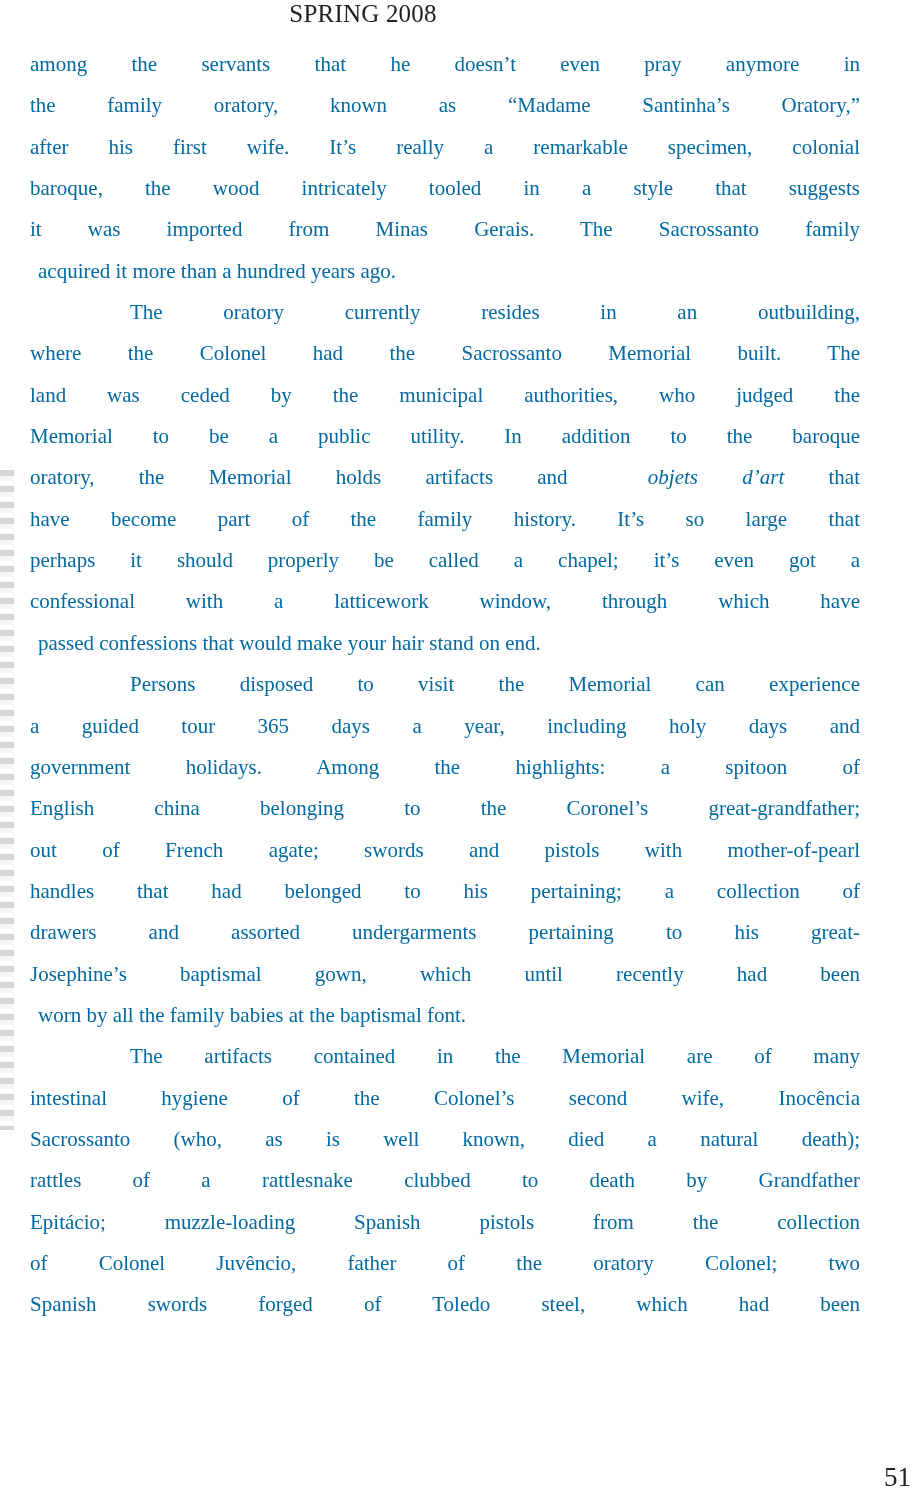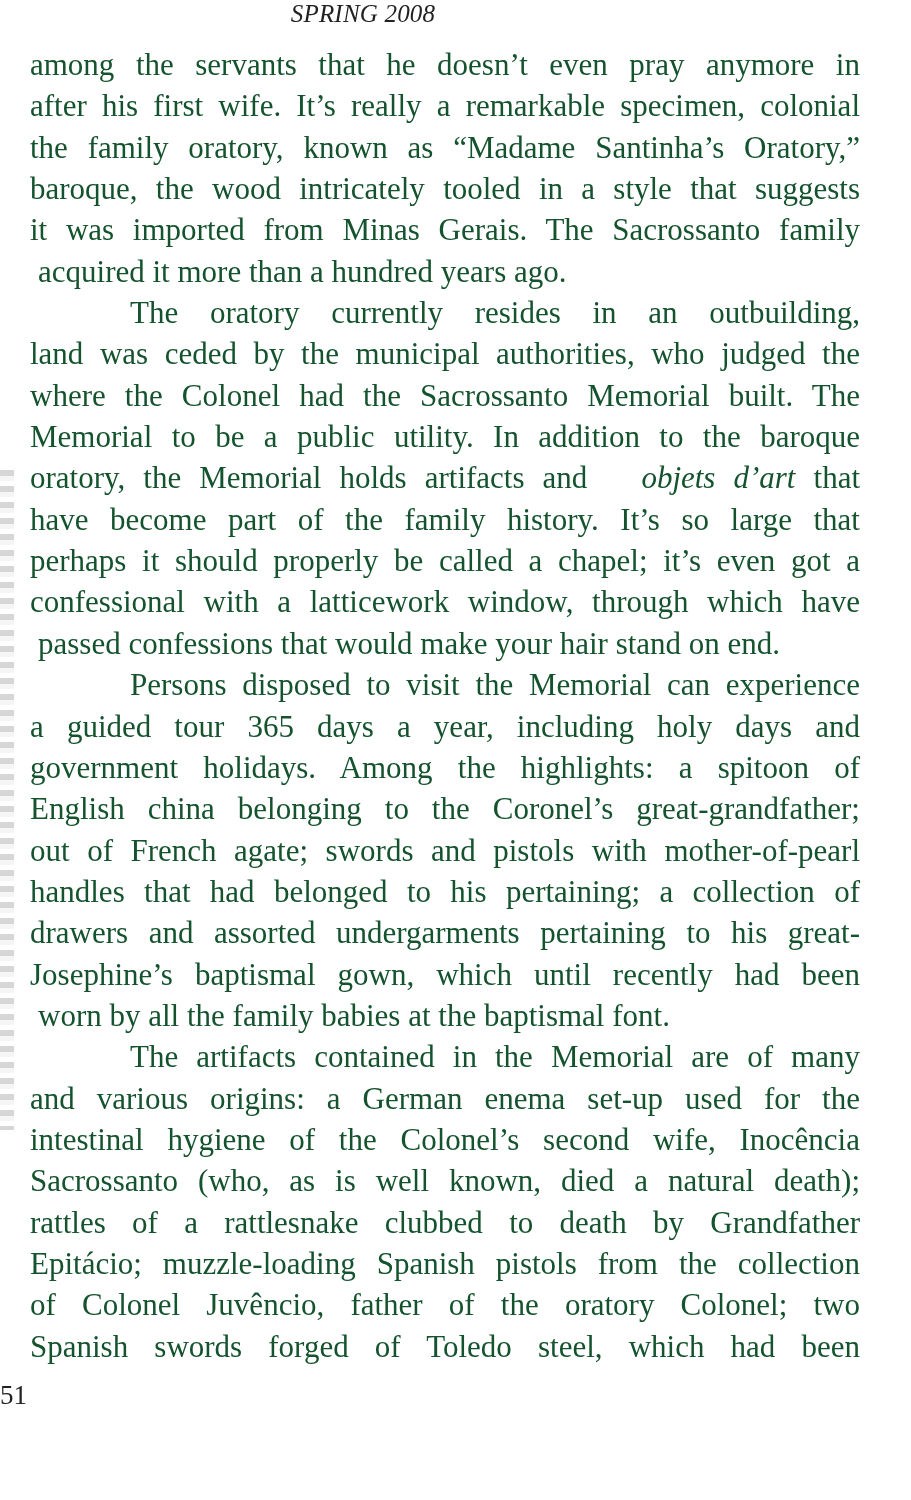--- a/index.html
+++ b/index.html
@@ -24,55 +24,54 @@
   .running-head {
     position: absolute;
     top: 0;
     left: 0;
     width: 726px;
     text-align: center;
     font-size: 25px;
     line-height: 28px;
     letter-spacing: 0.2px;
     color: #222;
-    font-style: italic;
   }
   .body-text {
     position: absolute;
     left: 30px;
     top: 44px;
     width: 830px;
   }
   .line {
     display: block;
     height: 41.35px;
     line-height: 41.35px;
-    font-size: 31px;
+    font-size: 21px;
     white-space: nowrap;
     text-align: justify;
     text-align-last: justify;
-    color: #14532d;
+    color: #0369a1;
   }
   .line.last {
     text-align-last: left;
     margin-left: 8px;
   }
   .line.indent {
     padding-left: 100px;
   }
   .line em {
     font-style: italic;
     margin-left: 36px;
   }
   .folio {
     position: absolute;
-    top: 1380px;
+    top: 1462px;
     left: 0;
     width: 911px;
-    text-align: left;
+    text-align: right;
     font-size: 27px;
     line-height: 30px;
     color: #222;
   }
   .scan-edge {
     position: absolute;
     left: 0;
     top: 470px;
     width: 14px;
     height: 660px;
@@ -88,48 +87,47 @@
 <body>
 
 <div class="page">
   <div class="scan-edge"></div>
 
   <div class="running-head">SPRING 2008</div>
 
   <div class="body-text">
 
     <span class="line">among the servants that he doesn’t even pray anymore in</span>
+    <span class="line">the family oratory, known as “Madame Santinha’s Oratory,”</span>
     <span class="line">after his first wife. It’s really a remarkable specimen, colonial</span>
-    <span class="line">the family oratory, known as “Madame Santinha’s Oratory,”</span>
     <span class="line">baroque, the wood intricately tooled in a style that suggests</span>
     <span class="line">it was imported from Minas Gerais. The Sacrossanto family</span>
     <span class="line last">acquired it more than a hundred years ago.</span>
 
     <span class="line indent">The oratory currently resides in an outbuilding,</span>
+    <span class="line">where the Colonel had the Sacrossanto Memorial built. The</span>
     <span class="line">land was ceded by the municipal authorities, who judged the</span>
-    <span class="line">where the Colonel had the Sacrossanto Memorial built. The</span>
     <span class="line">Memorial to be a public utility. In addition to the baroque</span>
     <span class="line"><span>oratory, the Memorial holds artifacts and</span> <em>objets d’art</em> <span>that</span></span>
     <span class="line">have become part of the family history. It’s so large that</span>
     <span class="line">perhaps it should properly be called a chapel; it’s even got a</span>
     <span class="line">confessional with a latticework window, through which have</span>
     <span class="line last">passed confessions that would make your hair stand on end.</span>
 
     <span class="line indent">Persons disposed to visit the Memorial can experience</span>
     <span class="line">a guided tour 365 days a year, including holy days and</span>
     <span class="line">government holidays. Among the highlights: a spitoon of</span>
     <span class="line">English china belonging to the Coronel’s great-grandfather;</span>
     <span class="line">out of French agate; swords and pistols with mother-of-pearl</span>
     <span class="line">handles that had belonged to his pertaining; a collection of</span>
     <span class="line">drawers and assorted undergarments pertaining to his great-</span>
     <span class="line">Josephine’s baptismal gown, which until recently had been</span>
     <span class="line last">worn by all the family babies at the baptismal font.</span>
 
     <span class="line indent">The artifacts contained in the Memorial are of many</span>
-    <span class="line">and various origins: a German enema set-up used for the</span>
     <span class="line">intestinal hygiene of the Colonel’s second wife, Inocência</span>
     <span class="line">Sacrossanto (who, as is well known, died a natural death);</span>
     <span class="line">rattles of a rattlesnake clubbed to death by Grandfather</span>
     <span class="line">Epitácio; muzzle-loading Spanish pistols from the collection</span>
     <span class="line">of Colonel Juvêncio, father of the oratory Colonel; two</span>
     <span class="line">Spanish swords forged of Toledo steel, which had been</span>
   </div>
 
   <div class="folio">51</div>
 </div>

